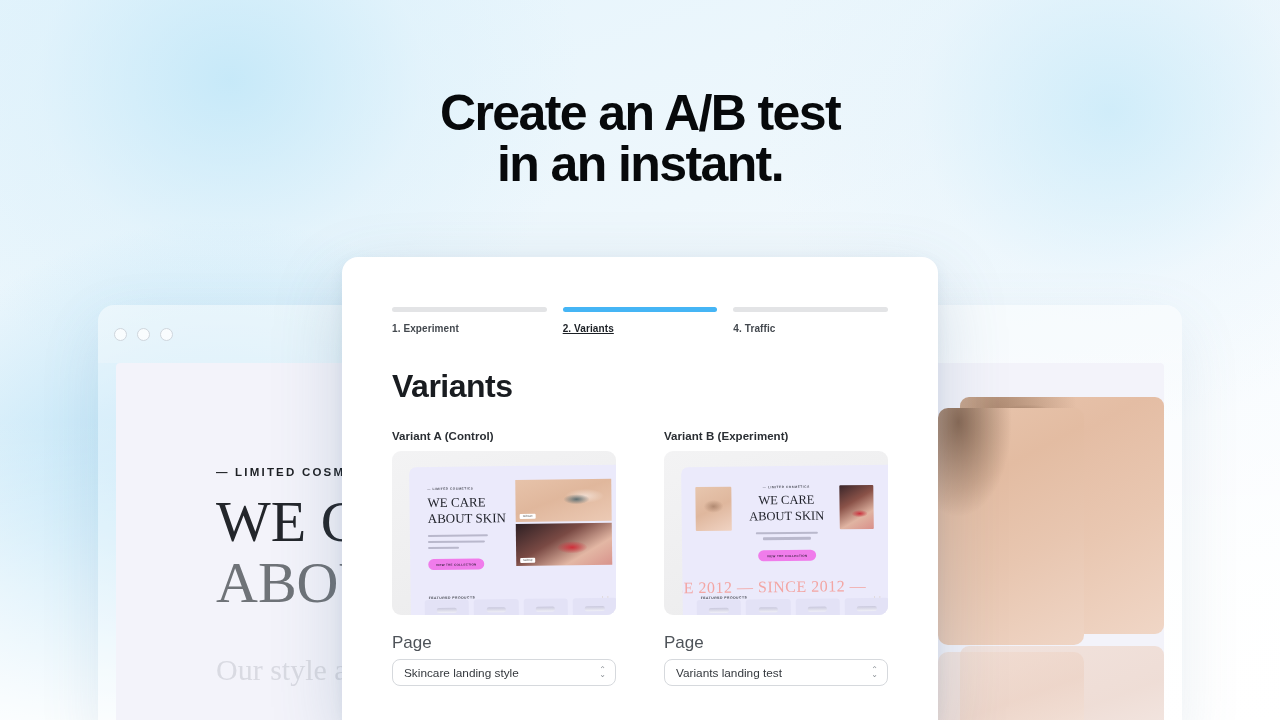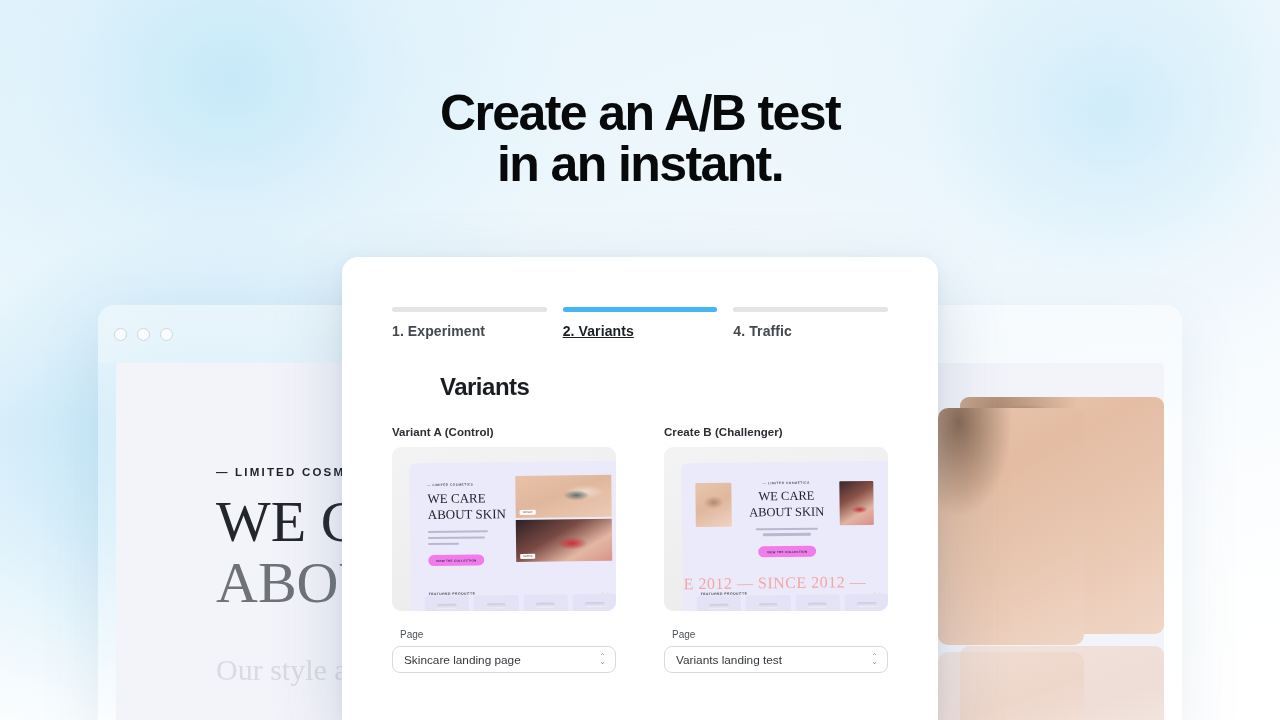--- a/index.html
+++ b/index.html
@@ -171,34 +171,33 @@
   .stepper { display: flex; gap: 16px; }
   .step { flex: 1; }
   .step-bar {
     height: 5px;
     border-radius: 3px;
     background: #e3e4e6;
   }
   .step.active .step-bar { background: #45b5f5; }
   .step-label {
     margin-top: 11px;
-    font-size: 14px;
+    font-size: 10px;
     font-weight: 700;
     color: #43484e;
     letter-spacing: 0.1px;
   }
   .step.active .step-label { color: #1b1f24; text-decoration: underline; }
 
   .modal-title {
     margin-top: 34px;
-    font-size: 24px;
+    font-size: 32px;
     font-weight: 700;
     letter-spacing: -0.5px;
     color: #191c20;
-    margin-left: 48px;
   }
 
   .variants-row {
     margin-top: 25px;
     display: flex;
     gap: 48px;
   }
   .variant { width: 240px; }
   .variant-label {
     font-size: 11.5px;
@@ -372,24 +371,23 @@
     font-family: "Liberation Serif", serif;
     font-size: 16px;
     color: #f3a6a4;
     white-space: nowrap;
     letter-spacing: 0.5px;
   }
 
   
   .field { margin-top: 18px; }
   .field-label {
-    font-size: 10px;
+    font-size: 17px;
     color: #4e5359;
     margin-bottom: 6px;
-    margin-left: 8px;
   }
   .select {
     height: 27px;
     border: 1px solid #d6d9dd;
     border-radius: 8px;
     background: #fff;
     display: flex;
     align-items: center;
     justify-content: space-between;
     padding: 0 9px 0 11px;
@@ -513,31 +511,31 @@
                 <div class="va-card"></div>
                 <div class="va-card"></div>
                 <div class="va-card"></div>
               </div>
             </div>
           </div>
 
           <div class="field">
             <div class="field-label">Page</div>
             <div class="select">
-              <span>Skincare landing page</span>
+              <span>Skincare landing style</span>
               <span class="chev">
                   <span>⌃</span>
                   <span>⌄</span>
                 </span>
             </div>
           </div>
         </div>
 
         <div class="variant">
-          <div class="variant-label">Create B (Challenger)</div>
+          <div class="variant-label">Variant B (Experiment)</div>
 
           <div class="thumb">
             <div class="thumb-page">
               <div class="vb-eyebrow">— LIMITED COSMETICS</div>
               <div class="vb-title">
                 <div>WE CARE</div>
                 <div>ABOUT SKIN</div>
               </div>
               <div class="vb-body">
                   <i></i>

